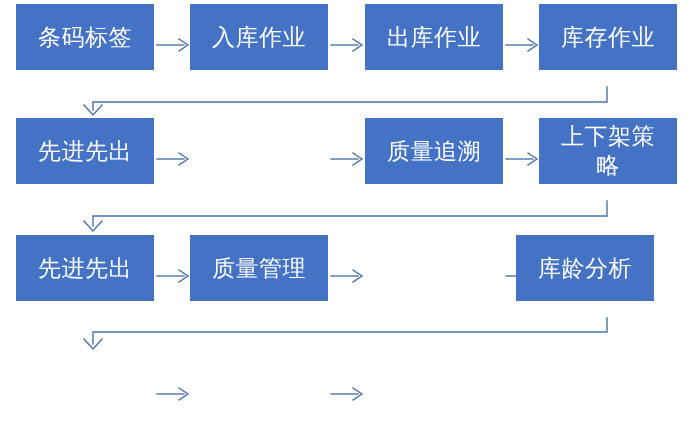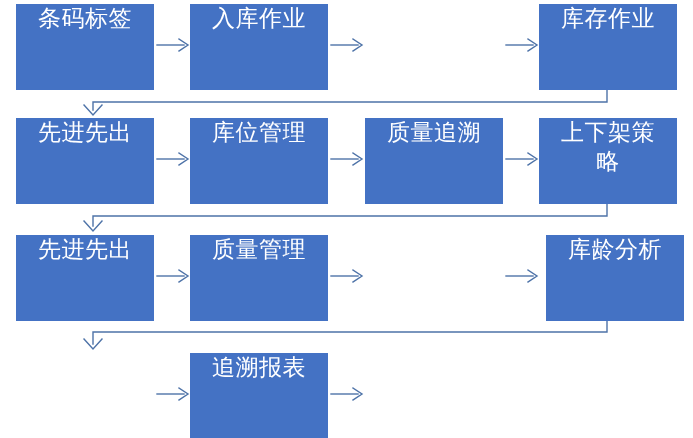--- a/index.html
+++ b/index.html
@@ -25,25 +25,25 @@
   }
   .connectors line, .connectors polyline {
     stroke: var(--connector);
     stroke-width: 1.4;
     fill: none;
     stroke-linecap: square;
   }
   .box {
     position: absolute;
     width: 138px;
-    height: 86px;
+    height: 66px;
     background: var(--box-fill);
     color: var(--box-text);
     display: flex;
-    align-items: flex-start;
+    align-items: center;
     justify-content: center;
     text-align: center;
     font-size: 23px;
     line-height: 1.25;
   }
   .box .label {
     white-space: pre-line;
     letter-spacing: 0.5px;
   }
 </style>
@@ -117,45 +117,42 @@
         <polyline points="353,388 362,394 353,400"></polyline>
     </g>
   </svg>
 
   <div class="box" style="left:16px;top:4px">
     <span class="label">条码标签</span>
   </div>
   <div class="box" style="left:190px;top:4px">
     <span class="label">入库作业</span>
   </div>
+  <div class="box" style="left:365px;top:4px">
+    <span class="label">出库作业</span>
+  </div>
   <div class="box" style="left:16px;top:118px">
     <span class="label">先进先出</span>
   </div>
 
   <div class="box" style="left:539px;top:4px">
     <span class="label">库存作业</span>
-  </div>
-  <div class="box" style="left:190px;top:118px">
-    <span class="label">库位管理</span>
   </div>
   <div class="box" style="left:365px;top:118px">
     <span class="label">质量追溯</span>
   </div>
   <div class="box" style="left:539px;top:118px">
     <span class="label">上下架策
 略</span>
   </div>
 
   <div class="box" style="left:16px;top:235px">
     <span class="label">先进先出</span>
   </div>
   <div class="box" style="left:190px;top:235px">
     <span class="label">质量管理</span>
   </div>
-  <div class="box" style="left:546px;top:235px">
+  <div class="box" style="left:516px;top:235px">
     <span class="label">库龄分析</span>
   </div>
 
-  <div class="box" style="left:190px;top:353px">
-    <span class="label">追溯报表</span>
-  </div>
 
 </div>
 
 </body></html>

